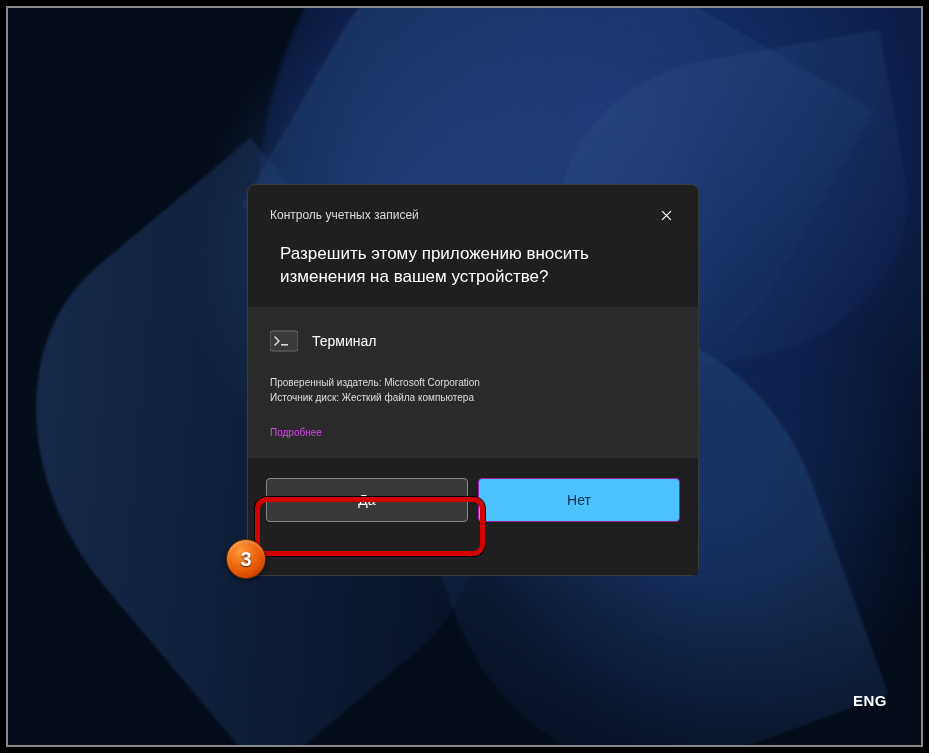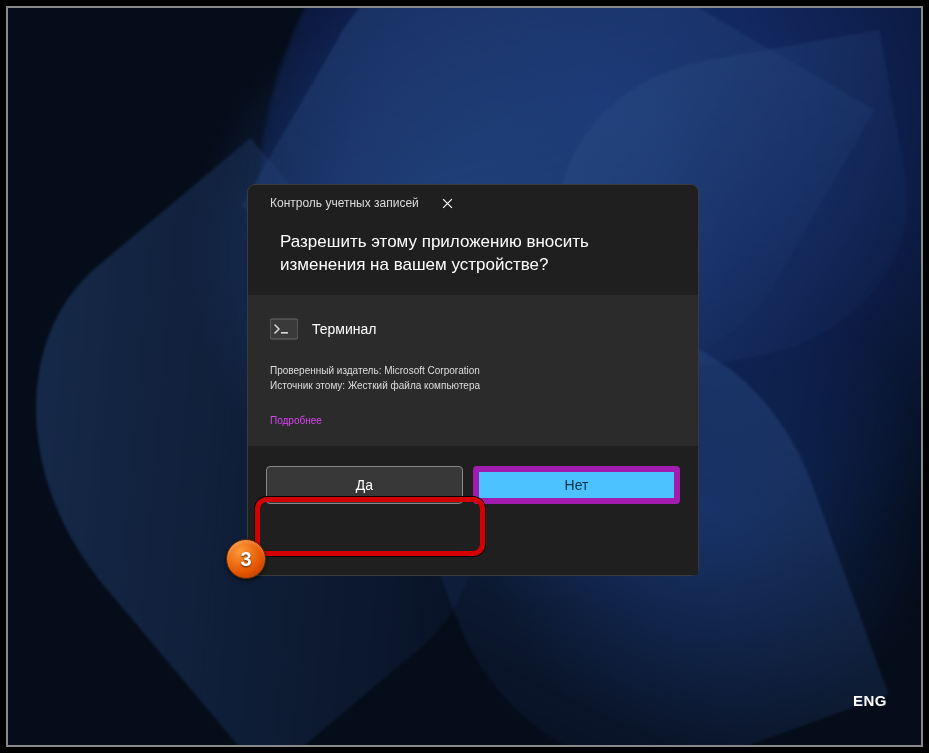--- a/index.html
+++ b/index.html
@@ -62,21 +62,22 @@
     background: #1f1f1f;
     border: 1px solid #3a3a3a;
     border-radius: 8px;
     color: #ffffff;
     display: flex;
     flex-direction: column;
   }
   .uac-header {
     display: flex;
     align-items: center;
-    padding: 4px 16px 8px 22px;
+    justify-content: space-between;
+    padding: 16px 16px 8px 22px;
     gap: 13px;
   }
   .uac-header-title {
     font-size: 12px;
     color: #dcdcdc;
     font-weight: 400;
   }
   .close-btn {
     width: 32px; height: 28px;
     display: flex; align-items: center; justify-content: center;
@@ -131,38 +132,38 @@
   .uac-buttons {
     display: flex;
     gap: 10px;
     padding: 20px 18px 18px 18px;
     background: #1f1f1f;
     flex: 1;
     align-items: flex-start;
   }
   .btn {
     flex: 1;
-    height: 38px;
+    height: 44px;
     border-radius: 4px;
     font-size: 14px;
     display: flex;
     align-items: center;
     justify-content: center;
     cursor: pointer;
     border: 1px solid transparent;
   }
   .btn-yes {
     background: #383838;
     border: 1px solid #888;
     color: #ffffff;
   }
   .btn-no {
     background: #4cc2ff;
     color: #07324a;
-    border: 6px solid #a21caf;
+    border: 1px solid #a21caf;
     font-weight: 400;
   }
 
   .highlight-ring {
     position: absolute;
     top: 489px;
     left: 247px;
     width: 230px;
     height: 59px;
     border: 5px solid #d40000;
@@ -237,21 +238,21 @@
             <rect x="11" y="15" width="7" height="1.6" fill="#d8d8d8"></rect>
           </svg>
         </div>
         <div class="app-name">Терминал</div>
       </div>
       <div class="pub-line">
         <span>Проверенный издатель:</span>
         <span>Microsoft Corporation</span>
       </div>
       <div class="src-line">
-        <span>Источник этому:</span>
+        <span>Источник диск:</span>
         <span>Жесткий файла компьютера</span>
       </div>
       <div class="more-link">Подробнее</div>
     </div>
 
     <div class="uac-buttons">
       <div class="btn btn-yes">Да</div>
       <div class="btn btn-no">Нет</div>
     </div>
   </div>

